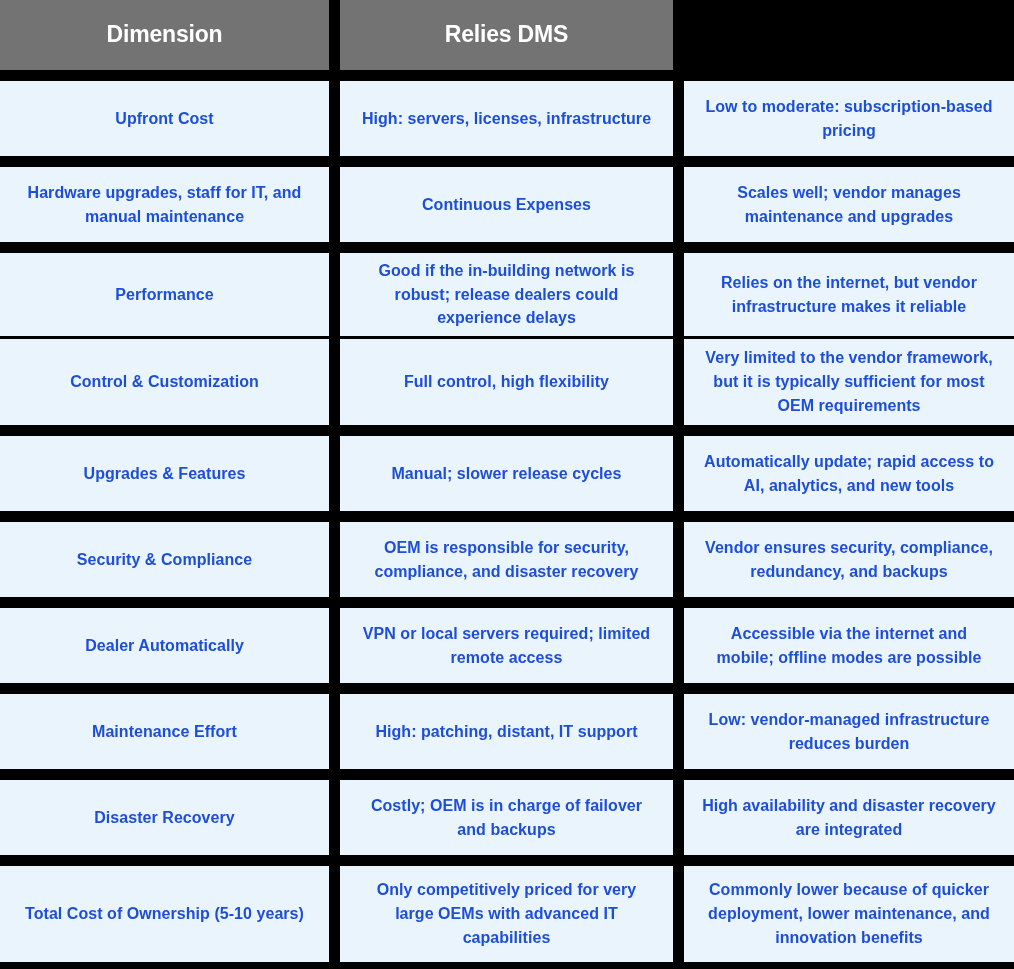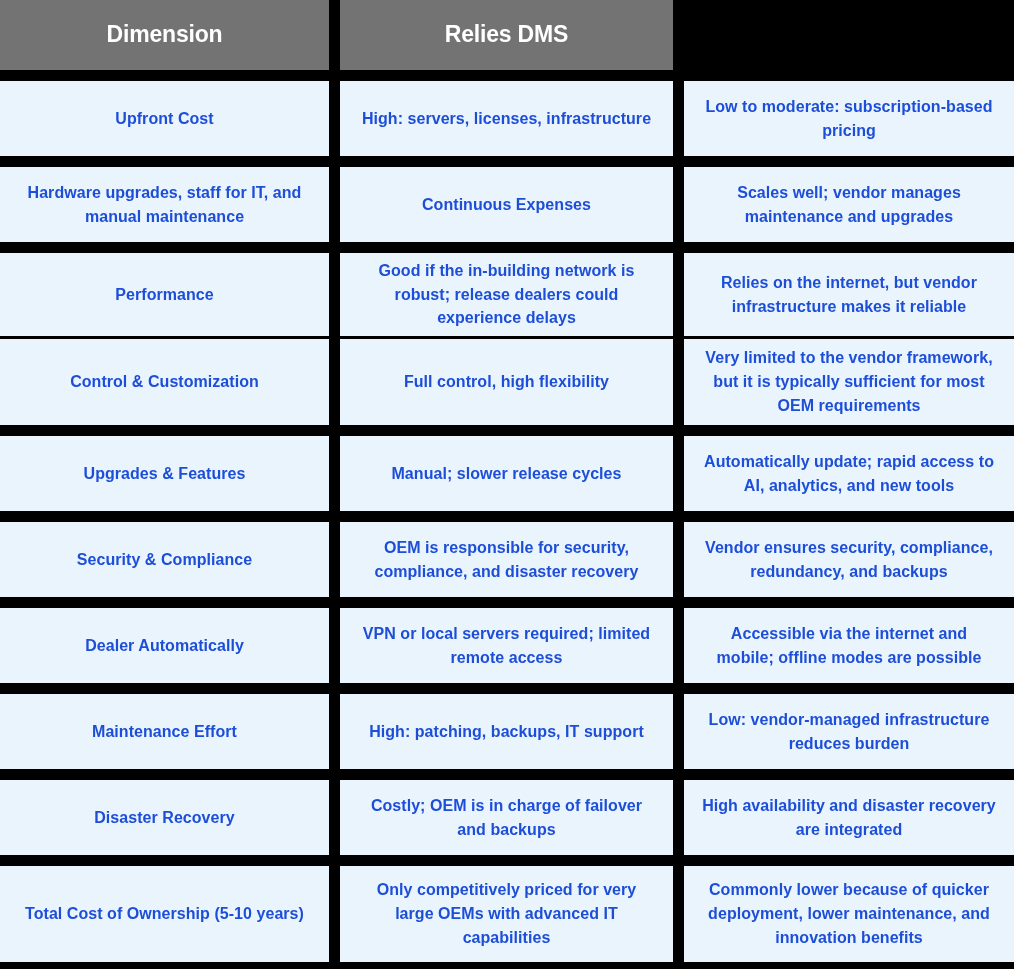--- a/index.html
+++ b/index.html
@@ -179,21 +179,21 @@
     <div class="body-cell col-cloud">
       <span class="cell-text">Accessible via the internet and mobile; offline modes are possible</span>
     </div>
   </div>
 
   <div class="table-row body-row">
     <div class="body-cell col-dimension">
       <span class="cell-text">Maintenance Effort</span>
     </div>
     <div class="body-cell col-onpremise">
-      <span class="cell-text">High: patching, backups, IT support</span>
+      <span class="cell-text">High: patching, distant, IT support</span>
     </div>
     <div class="body-cell col-cloud">
       <span class="cell-text">Low: vendor-managed infrastructure reduces burden</span>
     </div>
   </div>
 
   <div class="table-row body-row">
     <div class="body-cell col-dimension">
       <span class="cell-text">Disaster Recovery</span>
     </div>

